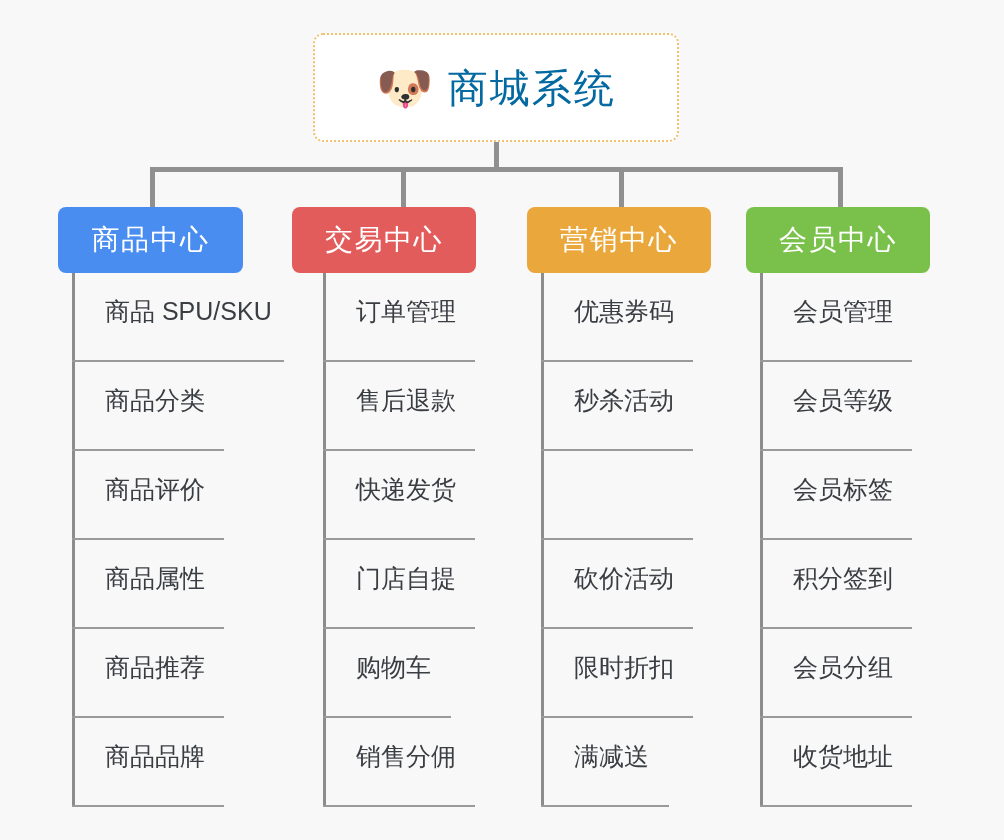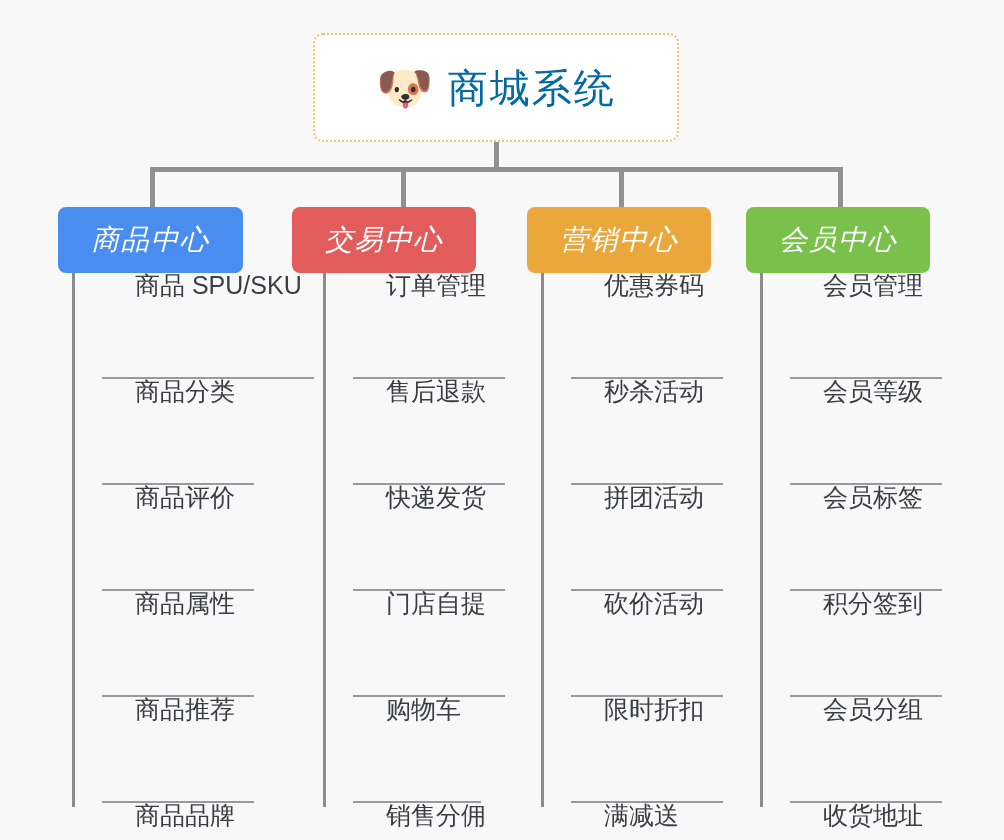--- a/index.html
+++ b/index.html
@@ -50,21 +50,20 @@
 
   
   .cat-box {
     position: absolute;
     top: 207px;
     height: 66px;
     border-radius: 8px;
     display: flex;
     align-items: center;
     justify-content: center;
-    font-style: italic;
   }
   .cat-label {
     font-size: 28px;
     color: #ffffff;
     letter-spacing: 1.5px;
     line-height: 1;
     white-space: nowrap;
   }
 
   
@@ -73,24 +72,23 @@
     top: 273px;
   }
   .leaf-spine {
     position: absolute;
     left: 0; top: 0;
     width: 3px;
     background: #8c8c8c;
   }
   .leaf-item {
     position: relative;
-    height: 106px;
+    height: 89px;
     display: flex;
-    align-items: flex-start;
-    margin-left: 30px;
+    align-items: center;
   }
   .leaf-text {
     font-size: 25px;
     color: #3a3d42;
     line-height: 1;
     padding: 0 0 12px 33px;
     white-space: nowrap;
   }
   .leaf-rule {
     position: absolute;
@@ -191,21 +189,20 @@
         <div class="leaf-spine" style="height: 534px;"></div>
         <div class="leaf-item">
           <span class="leaf-text">优惠券码</span>
           <div class="leaf-rule" style="width: 152px;"></div>
         </div>
         <div class="leaf-item">
           <span class="leaf-text">秒杀活动</span>
           <div class="leaf-rule" style="width: 152px;"></div>
         </div>
         <div class="leaf-item">
-          <span class="leaf-text">拼团活动</span>
           <div class="leaf-rule" style="width: 152px;"></div>
         </div>
         <div class="leaf-item">
           <span class="leaf-text">砍价活动</span>
           <div class="leaf-rule" style="width: 152px;"></div>
         </div>
         <div class="leaf-item">
           <span class="leaf-text">限时折扣</span>
           <div class="leaf-rule" style="width: 152px;"></div>
         </div>

